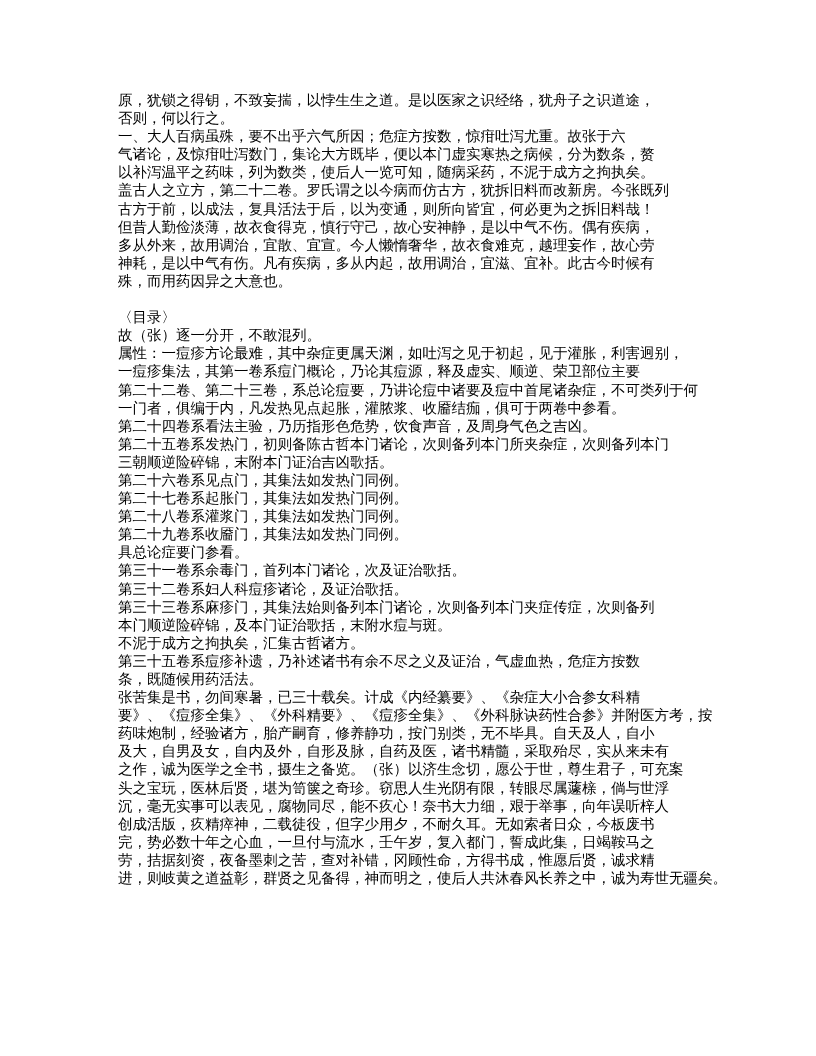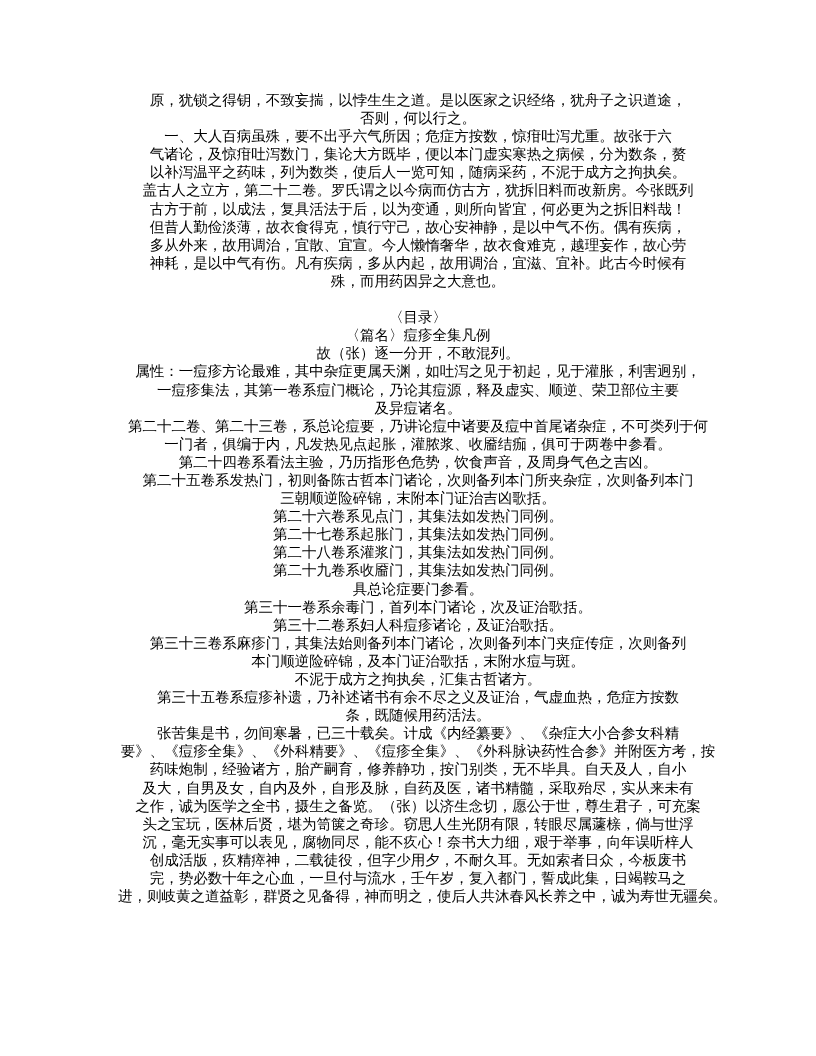--- a/index.html
+++ b/index.html
@@ -8,21 +8,20 @@
     width: 816px;
     height: 1056px;
     font-family: "Liberation Sans", "DejaVu Sans", sans-serif;
   }
   .page {
     position: relative;
     width: 816px;
     height: 1056px;
     background: #ffffff;
     overflow: hidden;
-    text-align: center;
   }
   .content {
     position: absolute;
     left: 118px;
     top: 91px;
     width: 600px;
   }
   .line {
     font-size: 14.5px;
     line-height: 18.1px;
@@ -41,25 +40,23 @@
       <div class="line">气诸论，及惊疳吐泻数门，集论大方既毕，便以本门虚实寒热之病候，分为数条，赘</div>
       <div class="line">以补泻温平之药味，列为数类，使后人一览可知，随病采药，不泥于成方之拘执矣。</div>
       <div class="line">盖古人之立方，第二十二卷。罗氏谓之以今病而仿古方，犹拆旧料而改新房。今张既列</div>
       <div class="line">古方于前，以成法，复具活法于后，以为变通，则所向皆宜，何必更为之拆旧料哉！</div>
       <div class="line">但昔人勤俭淡薄，故衣食得克，慎行守己，故心安神静，是以中气不伤。偶有疾病，</div>
       <div class="line">多从外来，故用调治，宜散、宜宣。今人懒惰奢华，故衣食难克，越理妄作，故心劳</div>
       <div class="line">神耗，是以中气有伤。凡有疾病，多从内起，故用调治，宜滋、宜补。此古今时候有</div>
       <div class="line">殊，而用药因异之大意也。</div>
       <div class="line">&nbsp;</div>
       <div class="line">〈目录〉</div>
-      <div class="line">〈篇名〉痘疹全集凡例</div>
       <div class="line">故（张）逐一分开，不敢混列。</div>
       <div class="line">属性：一痘疹方论最难，其中杂症更属天渊，如吐泻之见于初起，见于灌胀，利害迥别，</div>
       <div class="line">一痘疹集法，其第一卷系痘门概论，乃论其痘源，释及虚实、顺逆、荣卫部位主要</div>
-      <div class="line">及异痘诸名。</div>
       <div class="line">第二十二卷、第二十三卷，系总论痘要，乃讲论痘中诸要及痘中首尾诸杂症，不可类列于何</div>
       <div class="line">一门者，俱编于内，凡发热见点起胀，灌脓浆、收靥结痂，俱可于两卷中参看。</div>
       <div class="line">第二十四卷系看法主验，乃历指形色危势，饮食声音，及周身气色之吉凶。</div>
       <div class="line">第二十五卷系发热门，初则备陈古哲本门诸论，次则备列本门所夹杂症，次则备列本门</div>
       <div class="line">三朝顺逆险碎锦，末附本门证治吉凶歌括。</div>
       <div class="line">第二十六卷系见点门，其集法如发热门同例。</div>
       <div class="line">第二十七卷系起胀门，其集法如发热门同例。</div>
       <div class="line">第二十八卷系灌浆门，其集法如发热门同例。</div>
       <div class="line">第二十九卷系收靥门，其集法如发热门同例。</div>
       <div class="line">具总论症要门参看。</div>
@@ -72,15 +69,16 @@
       <div class="line">条，既随候用药活法。</div>
       <div class="line">张苦集是书，勿间寒暑，已三十载矣。计成《内经纂要》、《杂症大小合参女科精</div>
       <div class="line">要》、《痘疹全集》、《外科精要》、《痘疹全集》、《外科脉诀药性合参》并附医方考，按</div>
       <div class="line">药味炮制，经验诸方，胎产嗣育，修养静功，按门别类，无不毕具。自天及人，自小</div>
       <div class="line">及大，自男及女，自内及外，自形及脉，自药及医，诸书精髓，采取殆尽，实从来未有</div>
       <div class="line">之作，诚为医学之全书，摄生之备览。（张）以济生念切，愿公于世，尊生君子，可充案</div>
       <div class="line">头之宝玩，医林后贤，堪为笥箧之奇珍。窃思人生光阴有限，转眼尽属蘧榇，倘与世浮</div>
       <div class="line">沉，毫无实事可以表见，腐物同尽，能不疚心！奈书大力细，艰于举事，向年误听梓人</div>
       <div class="line">创成活版，疚精瘁神，二载徒役，但字少用夕，不耐久耳。无如索者日众，今板废书</div>
       <div class="line">完，势必数十年之心血，一旦付与流水，壬午岁，复入都门，誓成此集，日竭鞍马之</div>
+      <div class="line">劳，拮据刻资，夜备墨刺之苦，查对补错，冈顾性命，方得书成，惟愿后贤，诚求精</div>
       <div class="line">进，则岐黄之道益彰，群贤之见备得，神而明之，使后人共沐春风长养之中，诚为寿世无疆矣。</div>
     </div>
 </div>
 
 </body></html>

